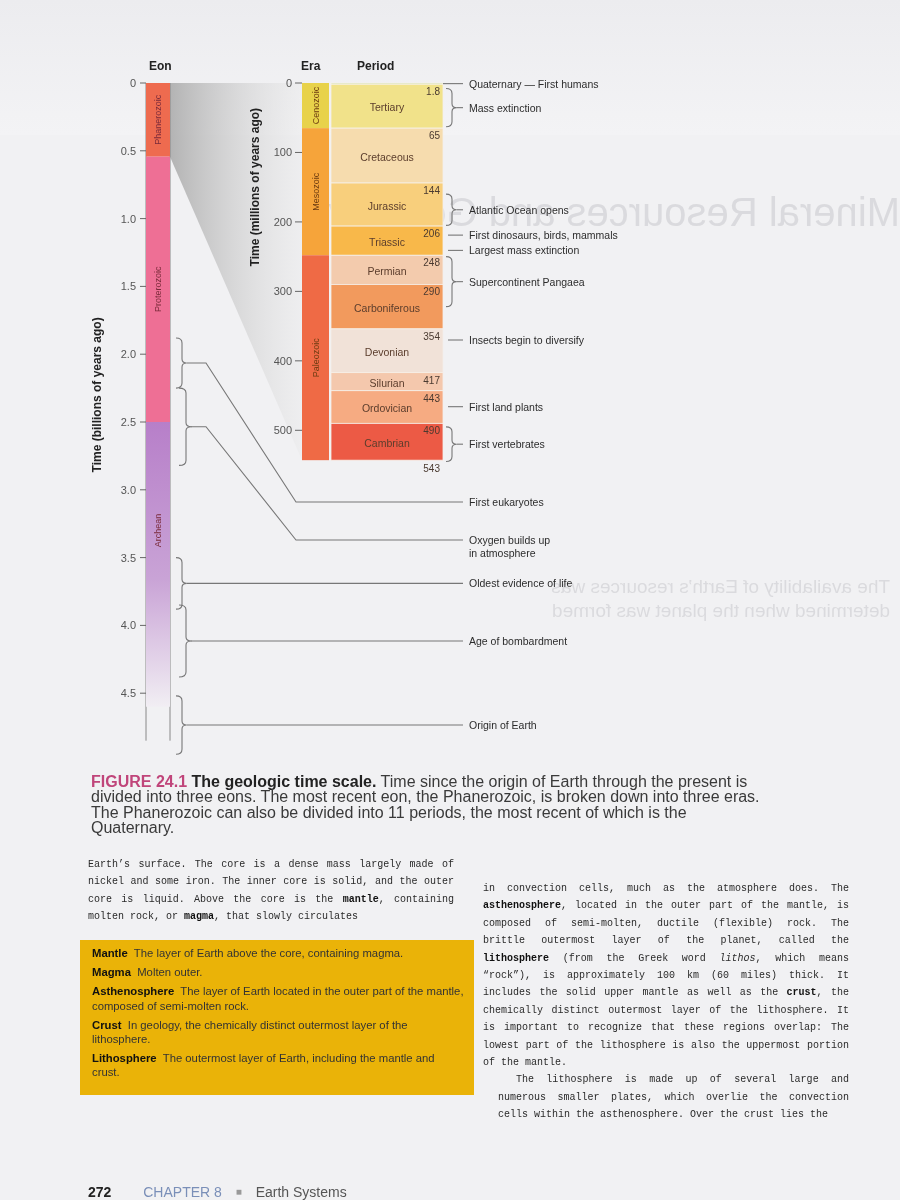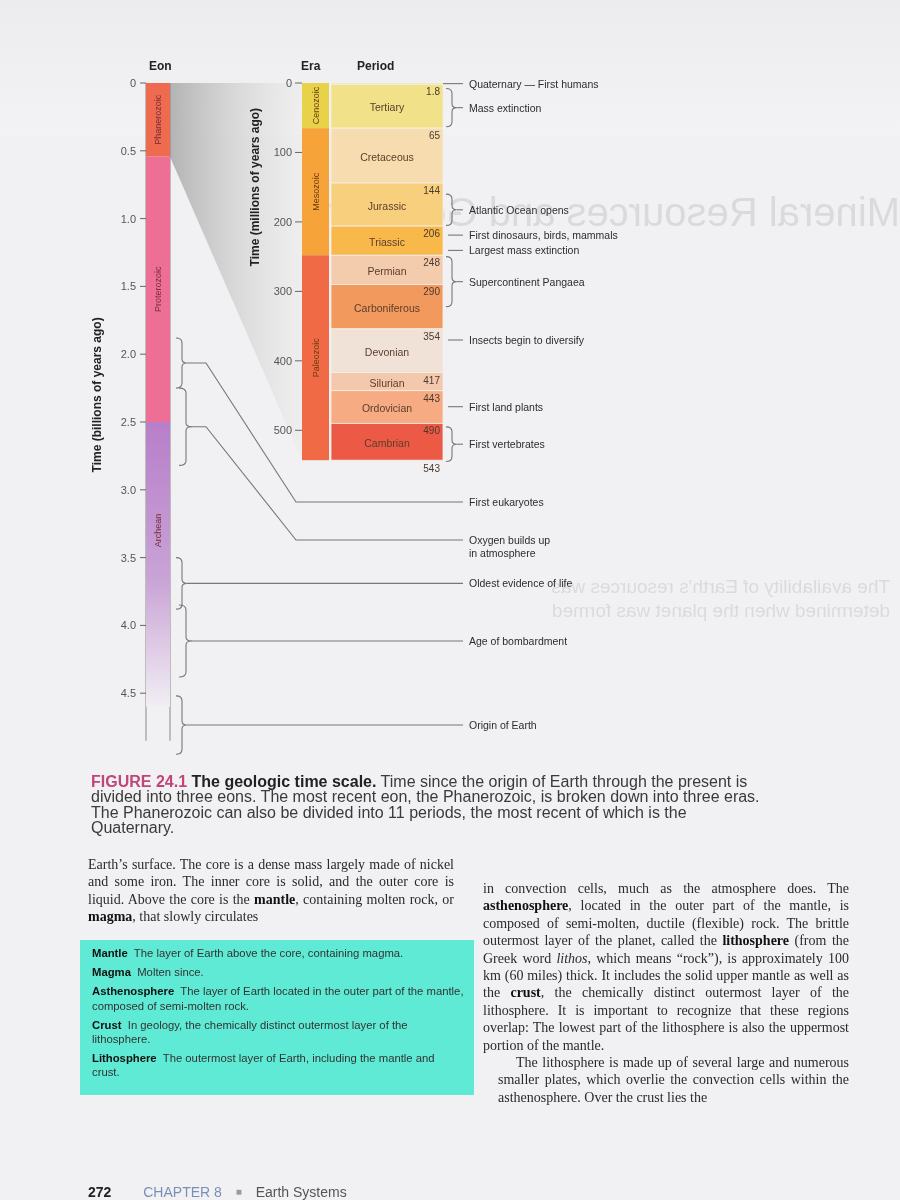--- a/index.html
+++ b/index.html
@@ -12,23 +12,23 @@
   .col-head { font-size:12px; fill:#222; font-weight:bold; }
   .ax-title { font-size:12px; fill:#222; font-weight:bold; }
   .eon-lbl { font-size:9px; fill:#7a2a3a; }
   .era-lbl { font-size:9px; fill:#6b3a10; }
   .per-lbl { font-size:10.5px; fill:#5b3d2c; }
   .per-num { font-size:10px; fill:#4a3a30; }
   .ann { font-size:10.5px; fill:#2c2c2c; }
   .caption { position:absolute; left:91px; top:774px; width:680px; font-size:16px; line-height:15.4px; color:#3a3a3a; }
   .caption .fig-no { color:#c0457a; font-weight:bold; }
   .caption .fig-title { color:#222; font-weight:bold; }
-  .body-col { position:absolute; font-family:Liberation Serif, serif; font-size:14px; line-height:17.4px; color:#2a2a2a; text-align:justify; }
+  .body-col { position:absolute; font-family:Liberation Mono, monospace; font-size:10px; line-height:17.4px; color:#2a2a2a; text-align:justify; }
   .body-col b { color:#111; }
-  .gloss { position:absolute; left:80px; top:940px; width:372px; padding:6px 10px 10px 12px; background:#5eead4; font-size:11.3px; line-height:14.2px; color:#333; }
+  .gloss { position:absolute; left:80px; top:940px; width:372px; padding:6px 10px 10px 12px; background:#eab308; font-size:11.3px; line-height:14.2px; color:#333; }
   .gloss p { margin:0 0 5px 0; }
   .gloss b { color:#111; }
   .footer { position:absolute; left:88px; top:1156px; font-size:14px; color:#222;margin-top:28px; }
   .footer .pg { font-weight:bold; margin-right:28px; }
   .footer .chap { color:#7a8fb8; }
   .footer .sep { color:#999; margin:0 10px; font-size:10px; vertical-align:2px; }
   .footer .sect { color:#555; }
 </style>
 </head>
 <body>
@@ -193,21 +193,21 @@
   <span class="fig-title">The geologic time scale.</span>
   <span>Time since the origin of Earth through the present is divided into three eons. The most recent eon, the Phanerozoic, is broken down into three eras. The Phanerozoic can also be divided into 11 periods, the most recent of which is the Quaternary.</span>
 </div>
 
 <div class="body-col" style="left:88px;top:856px;width:366px;">
   <span>Earth’s surface. The core is a dense mass largely made of nickel and some iron. The inner core is solid, and the outer core is liquid. Above the core is the </span><b>mantle</b><span>, containing molten rock, or </span><b>magma</b><span>, that slowly circulates</span>
 </div>
 
 <div class="gloss">
   <p><b>Mantle</b>&nbsp; <span>The layer of Earth above the core, containing magma.</span></p>
-  <p><b>Magma</b>&nbsp; <span>Molten since.</span></p>
+  <p><b>Magma</b>&nbsp; <span>Molten outer.</span></p>
   <p><b>Asthenosphere</b>&nbsp; <span>The layer of Earth located in the outer part of the mantle, composed of semi-molten rock.</span></p>
   <p><b>Crust</b>&nbsp; <span>In geology, the chemically distinct outermost layer of the lithosphere.</span></p>
   <p><b>Lithosphere</b>&nbsp; <span>The outermost layer of Earth, including the mantle and crust.</span></p>
 </div>
 
 <div class="body-col" style="left:483px;top:880px;width:366px;">
   <span>in convection cells, much as the atmosphere does. The </span><b>asthenosphere</b><span>, located in the outer part of the mantle, is composed of semi-molten, ductile (flexible) rock. The brittle outermost layer of the planet, called the </span><b>lithosphere</b><span> (from the Greek word </span><i>lithos</i><span>, which means “rock”), is approximately 100 km (60 miles) thick. It includes the solid upper mantle as well as the </span><b>crust</b><span>, the chemically distinct outermost layer of the lithosphere. It is important to recognize that these regions overlap: The lowest part of the lithosphere is also the uppermost portion of the mantle.</span>
   <div style="text-indent:18px;margin-left:15px;">The lithosphere is made up of several large and numerous smaller plates, which overlie the convection cells within the asthenosphere. Over the crust lies the</div>
 </div>
 

